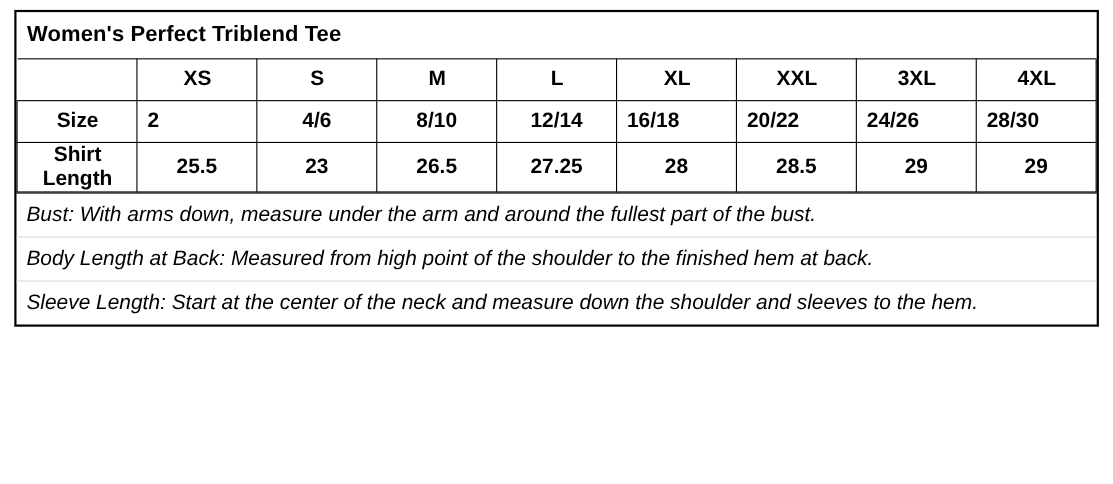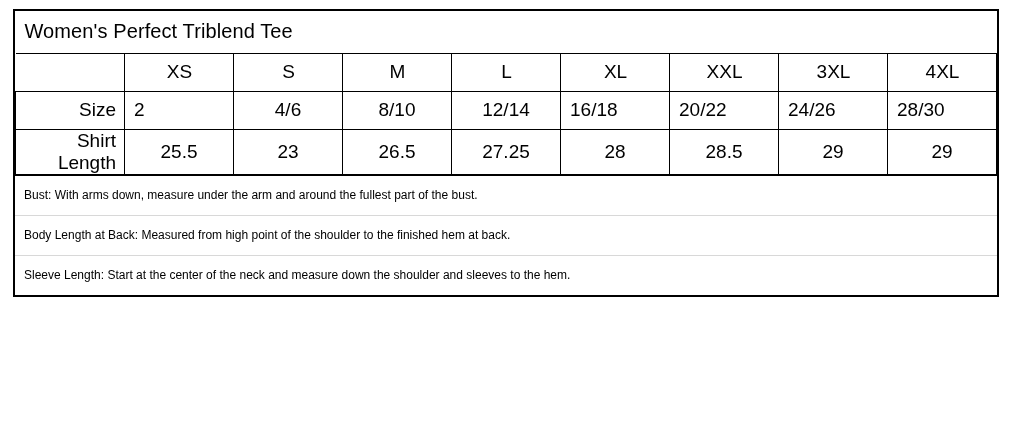--- a/index.html
+++ b/index.html
@@ -29,39 +29,39 @@
     background: #ffffff;
   }
   table.size-chart {
     width: 100%;
     border-collapse: collapse;
     table-layout: fixed;
   }
   table.size-chart td, table.size-chart th {
     border: 1px solid #000000;
     font-size: 19px;
-    font-weight: 400;
+    font-weight: 700;
     padding: 0 8px;
     height: 38px;
     box-sizing: border-box;
     vertical-align: middle;
     margin-left: 40px;
   }
   .title-cell {
     border: none !important;
     border-bottom: 1px solid #000000 !important;
     font-size: 20px !important;
     font-weight: bold;
     text-align: left;
     height: 42px !important;
     padding-left: 9px !important;
     letter-spacing: 0.1px;
   }
   .row-label {
-    text-align: right;
+    text-align: center;
     padding-left: 9px !important;
   }
   .col-head {
     text-align: center;
     padding-left: 9px !important;
   }
   .blank-head {
     border-left: none !important;
     border-top: none !important;
   }
@@ -69,21 +69,22 @@
     text-align: left;
     padding-left: 9px !important;
   }
   .cell-center {
     text-align: center;
   }
   .notes {
     border-top: 1px solid #000000;
   }
   .note {
-    font-size: 12px;
+    font-style: italic;
+    font-size: 19px;
     line-height: 25px;
     padding: 7px 9px 7px 9px;
     border-bottom: 1px solid #d8d8d8;
     box-sizing: border-box;
   }
   .note:last-child {
     border-bottom: none;
   }
 </style>
 </head>

